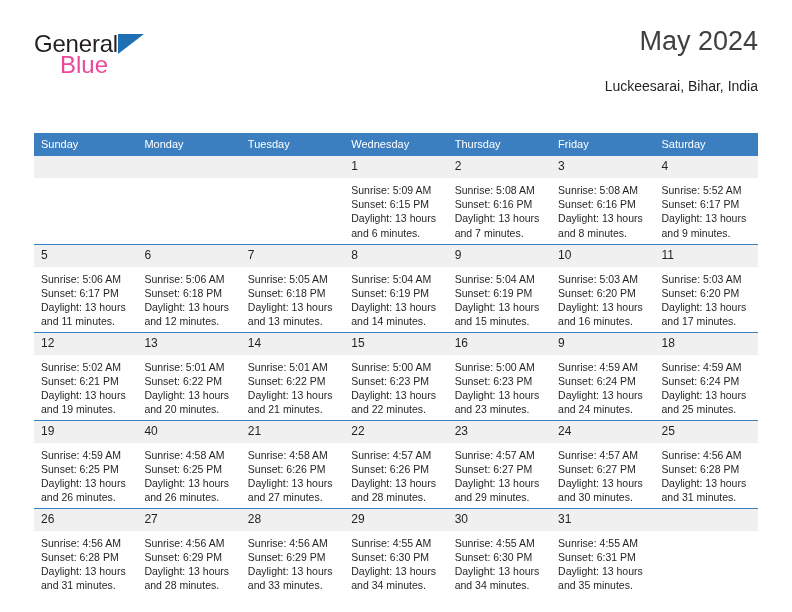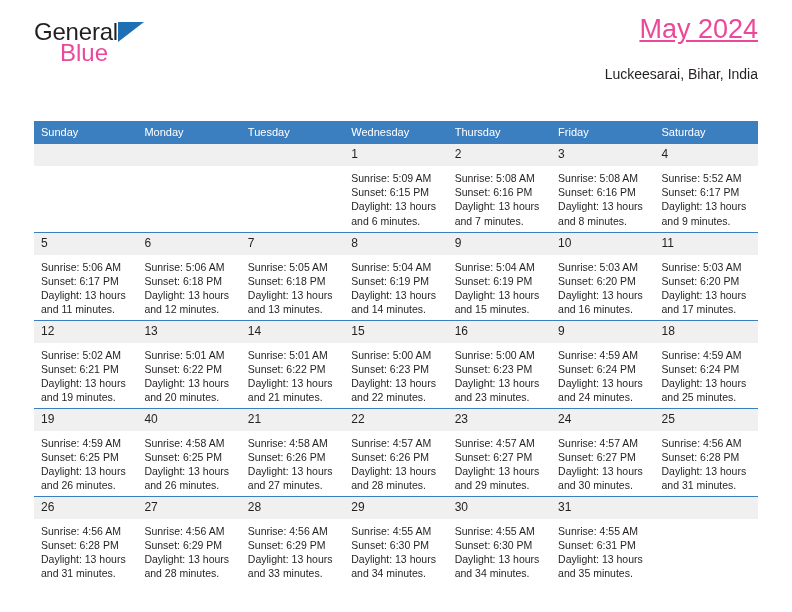--- a/index.html
+++ b/index.html
@@ -12,21 +12,21 @@
     height: 612px;
     font-family: "Liberation Sans", sans-serif;
     color: #231f20;
     overflow: hidden;
   }
   .page {
     position: relative;
     width: 792px;
     height: 612px;
     box-sizing: border-box;
-    padding: 4px 34px;
+    padding: 16px 34px;
   }
 
   
   .header {
     position: relative;
     height: 78px;
     display: flex;
     align-items: flex-start;
     justify-content: space-between;
   }
@@ -59,24 +59,23 @@
     height: 0;
     border-left: 26px solid #1f6fb4;
     border-bottom: 20px solid transparent;
   }
   .title-block {
     text-align: right;
     margin-top: 8px;
   }
   .cal-title {
     font-size: 27px;
-    color: #ec4899;
+    color: #404040;
     line-height: 34px;
     white-space: nowrap;
-    text-decoration: underline;
   }
   .cal-sub {
     font-size: 14px;
     color: #231f20;
     line-height: 22px;
     margin-top: 17px;
     white-space: nowrap;
   }
 
   

